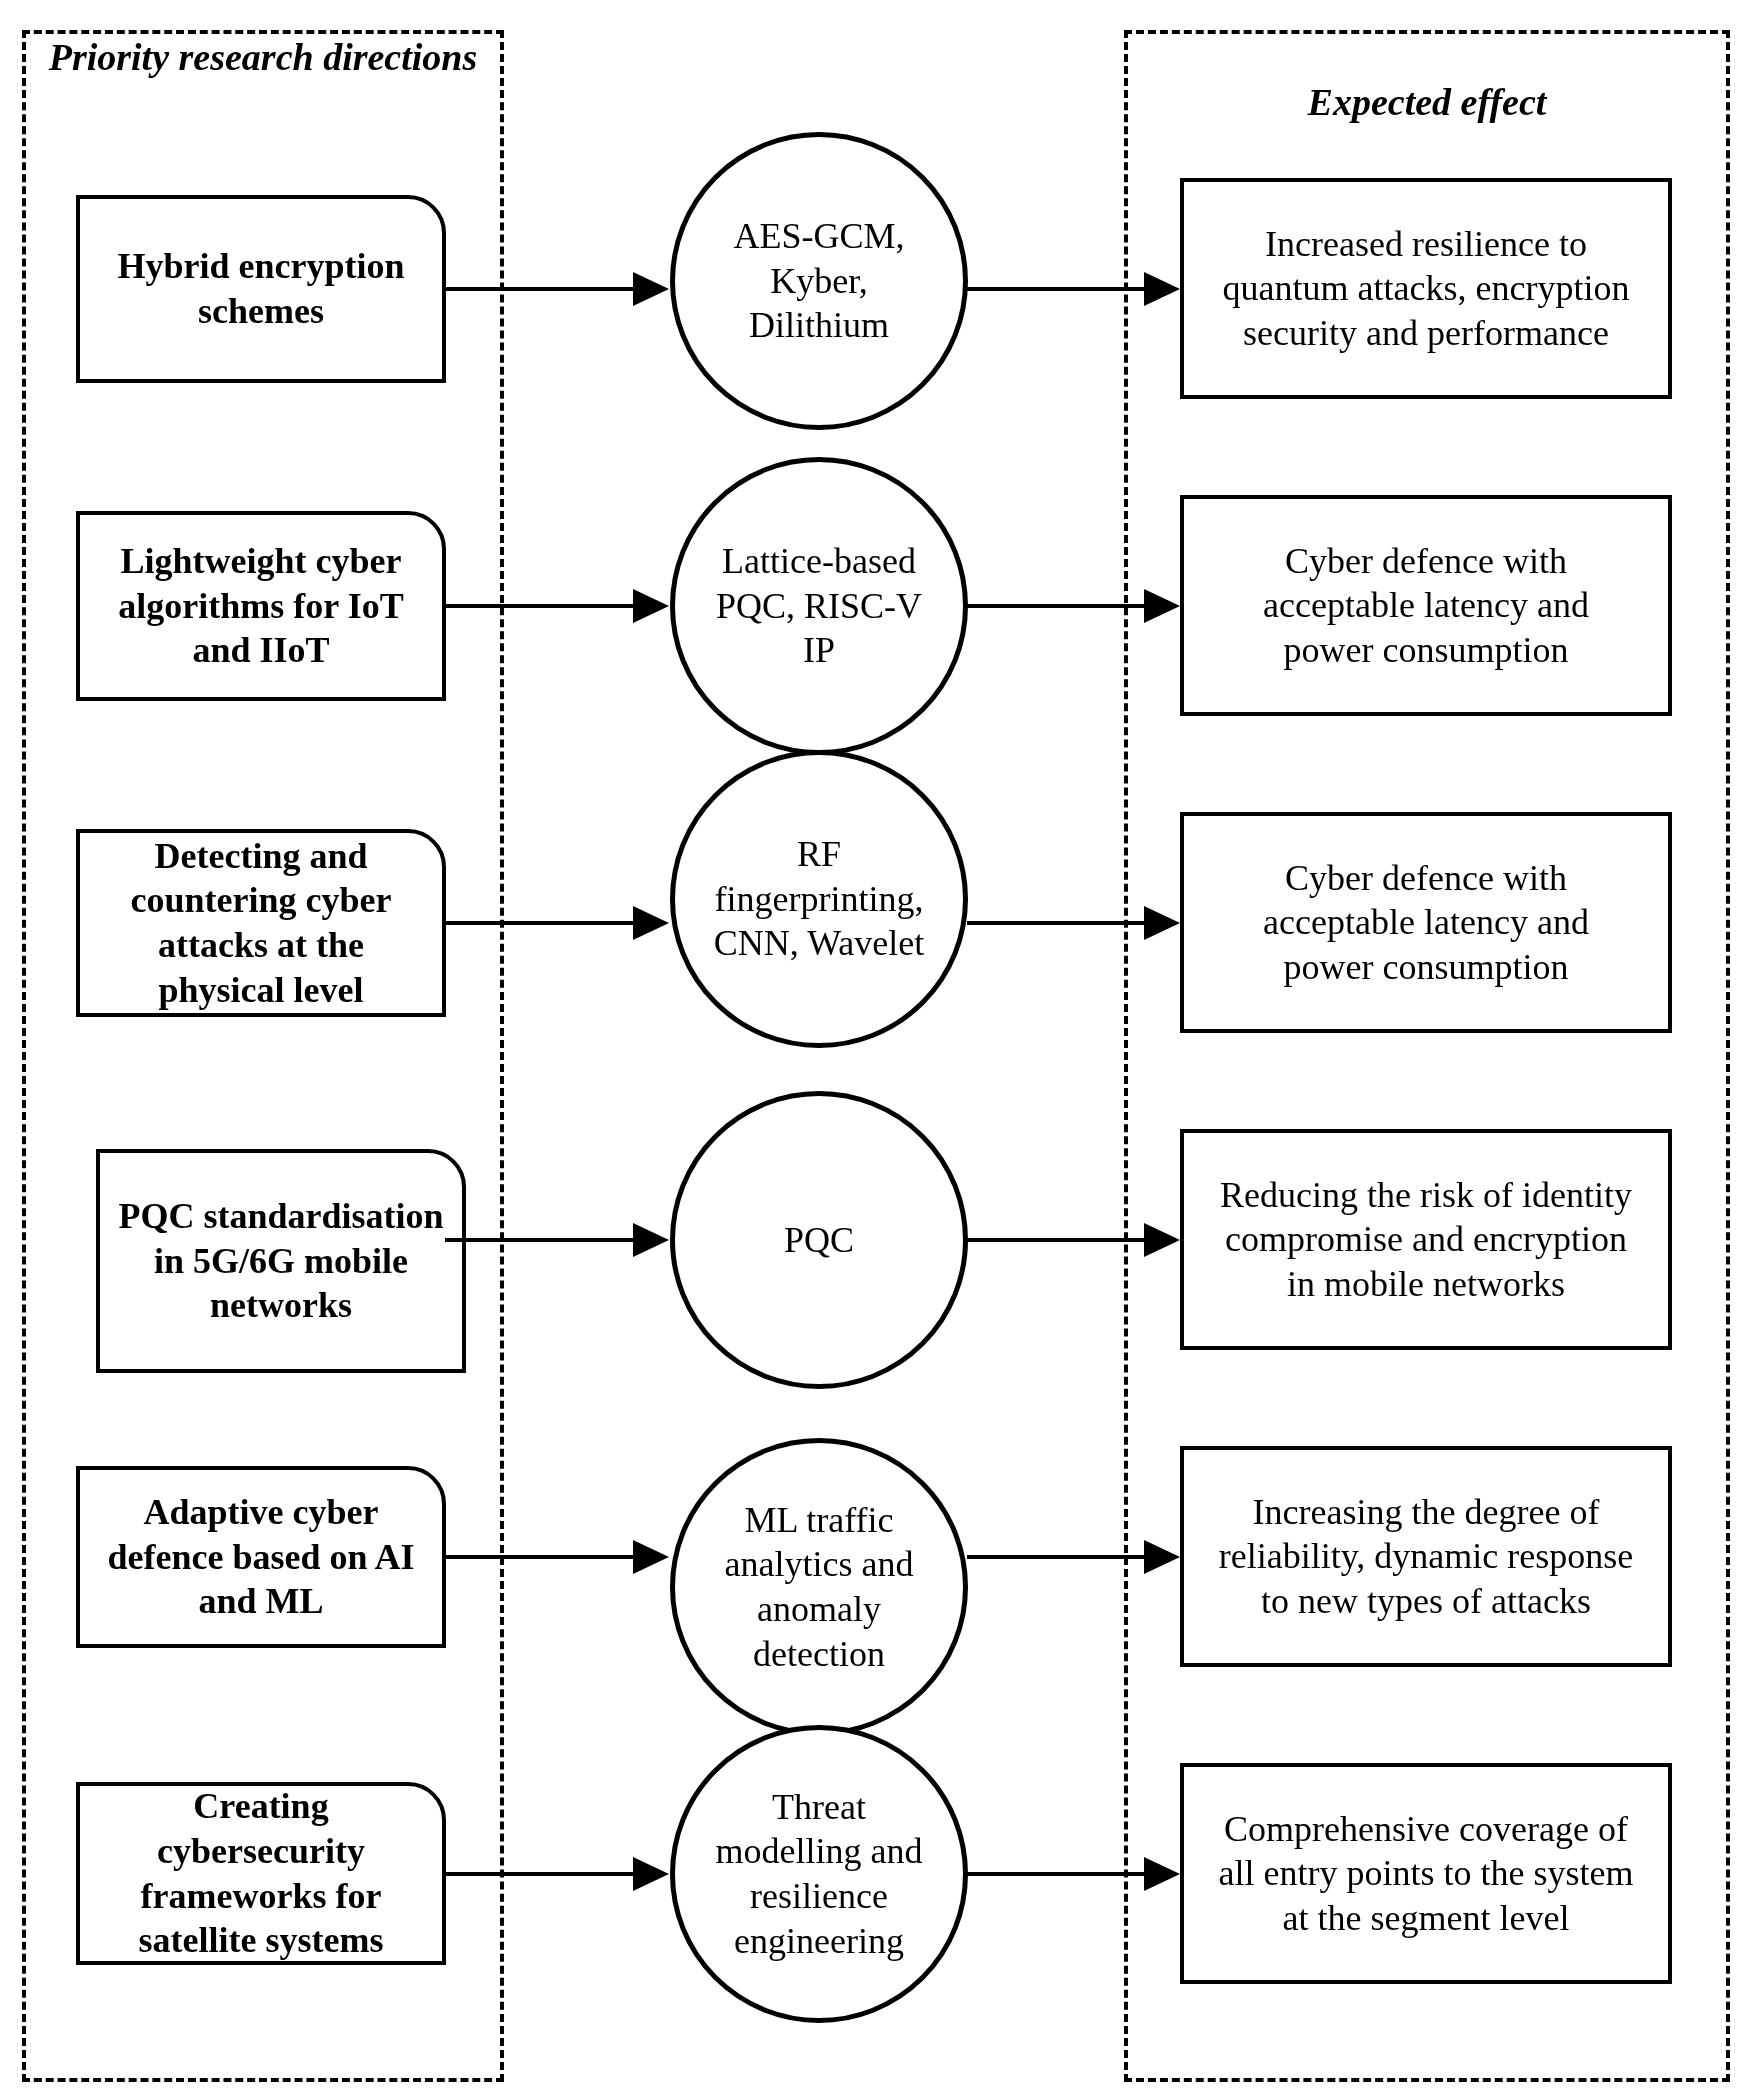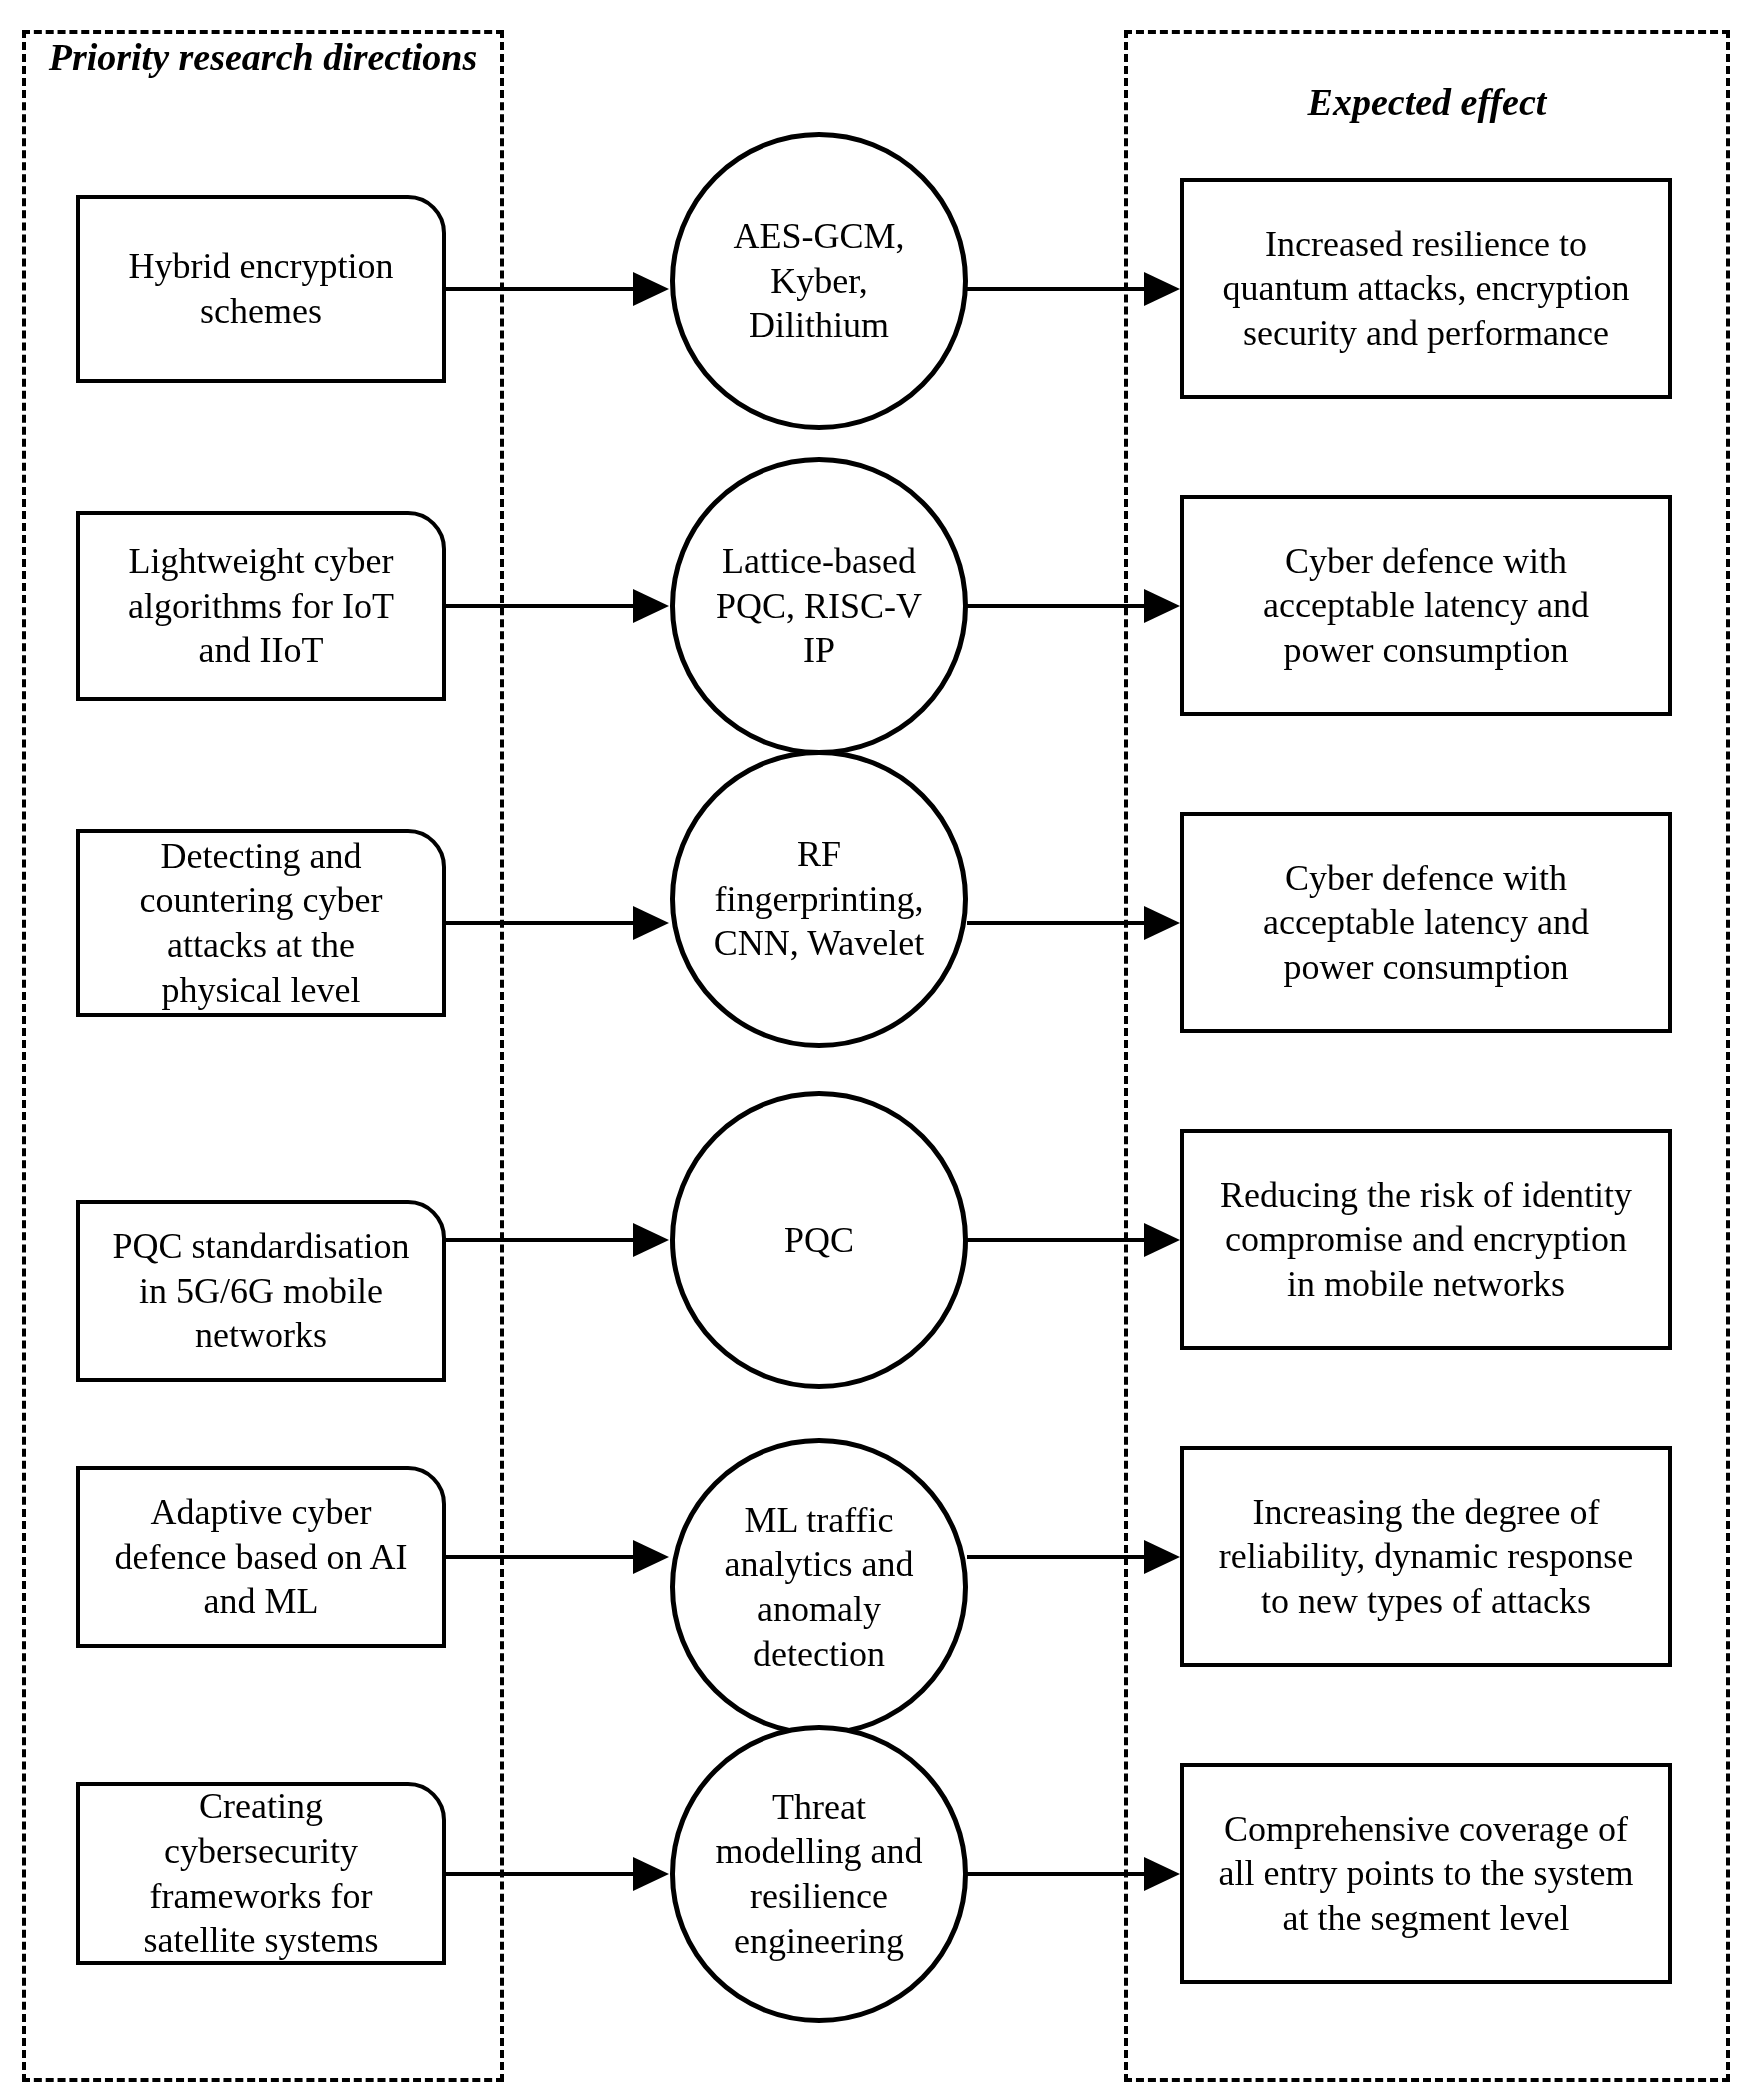--- a/index.html
+++ b/index.html
@@ -31,20 +31,21 @@
     position: absolute;
     left: 76px;
     width: 370px;
     border: 4.4px solid #000000;
     border-top-right-radius: 38px;
     box-sizing: border-box;
     display: flex;
     align-items: center;
     justify-content: center;
     background: #ffffff;
+    font-weight: bold;
   }
   .tech-circle {
     position: absolute;
     left: 670px;
     width: 298px;
     height: 298px;
     border: 5px solid #000000;
     border-radius: 50%;
     box-sizing: border-box;
     display: flex;
@@ -157,21 +158,21 @@
     <div class="arrow-line" style="left:967px; top:921px; width:177px;"></div>
     <div class="arrow-head" style="left:1144px; top:906px;"></div>
     <div class="effect-box" style="top:812px;">
       <div class="txt">Cyber defence with
 acceptable latency and
 power consumption</div>
     </div>
   </div>
 
   <div>
-    <div class="dir-box" style="top:1200px; height:182px;">
+    <div class="dir-box" style="top:1149px; height:224px;margin-left:20px;">
       <div class="txt">PQC standardisation
 in 5G/6G mobile
 networks</div>
     </div>
     <div class="arrow-line" style="left:445px; top:1238px; width:188px;"></div>
     <div class="arrow-head" style="left:633px; top:1223px;"></div>
     <div class="tech-circle" style="top:1091px;">
       <div class="txt">PQC</div>
     </div>
     <div class="arrow-line" style="left:967px; top:1238px; width:177px;"></div>

